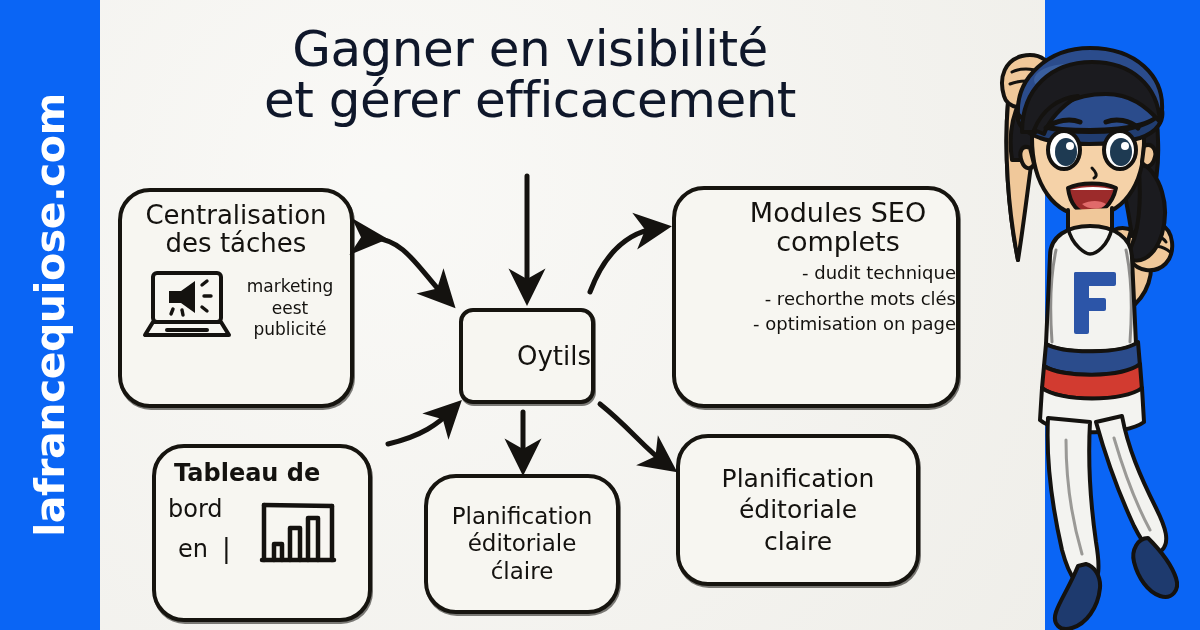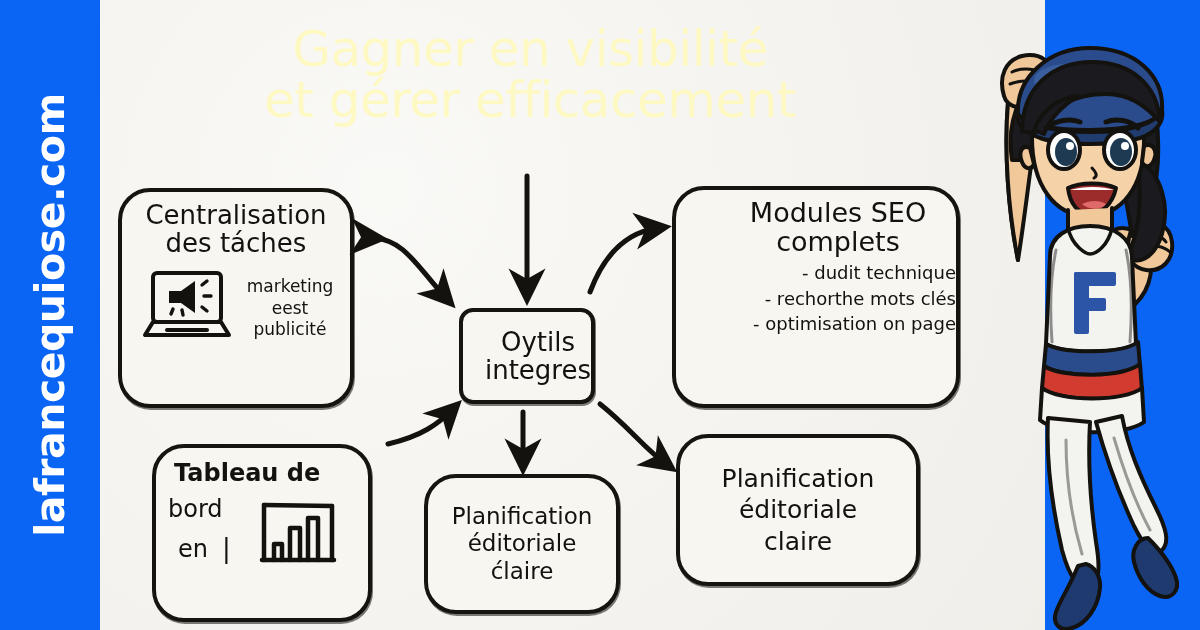--- a/index.html
+++ b/index.html
@@ -42,21 +42,21 @@
   
   .bluefield{
     position:absolute;left:1045px;top:0;width:155px;height:630px;
     background:#0a65f5;z-index:2;
   }
 
   
   .title{
     position:absolute;left:180px;top:24px;width:700px;
     text-align:center;z-index:4;
-    color:#fef9c3;
+    color:#0f172a;
     font-family:"DejaVu Sans", sans-serif;
     font-size:50px;line-height:1.02;font-weight:400;
     letter-spacing:-0.5px;
   }
   .title .l2{display:block;}
 
   
   .hbox{
     position:absolute;z-index:4;
     background:#f7f6f1;
@@ -205,21 +205,20 @@
     <ul>
       <li>- dudit technique</li>
       <li>- rechorthe mots clés</li>
       <li>- optimisation on page</li>
     </ul>
   </div>
 
   <div class="hbox" id="box-outils">
     <div class="htxt hd">
       <span>Oytils</span><br>
-      <span>integres</span>
     </div>
   </div>
 
   <div class="hbox" id="box-tableau">
     <div class="tb-grid">
       <div class="htxt tb-l1">Tableau de</div>
       <div class="htxt tb-l2">bord</div>
       <div class="htxt tb-l3">en</div>
       <div class="htxt tb-tick">|</div>
       <div class="tb-chart">

